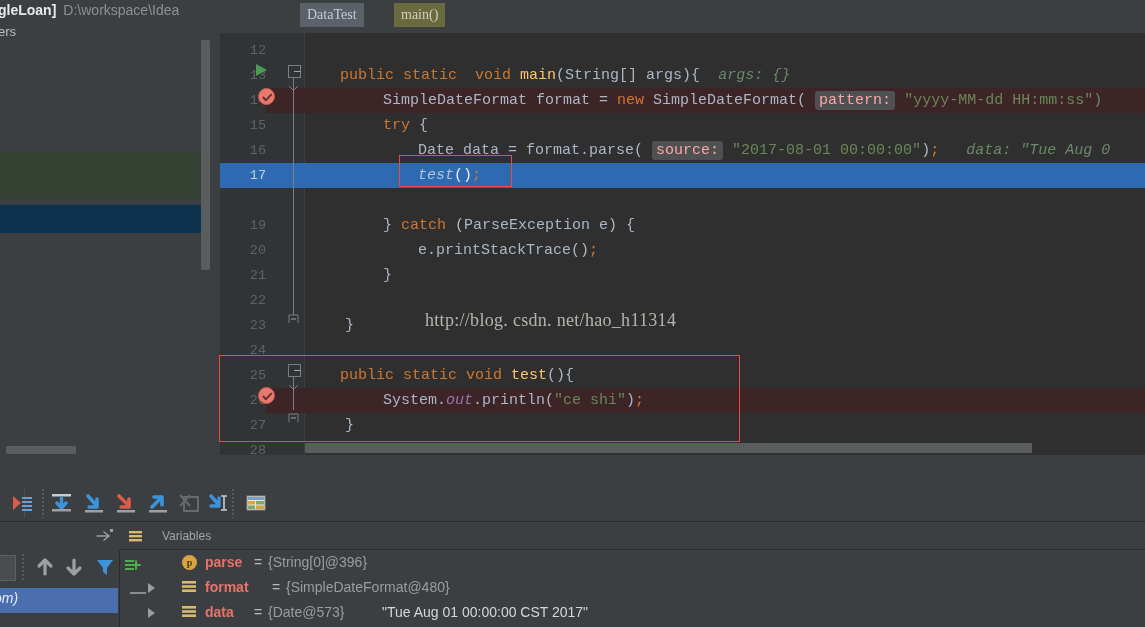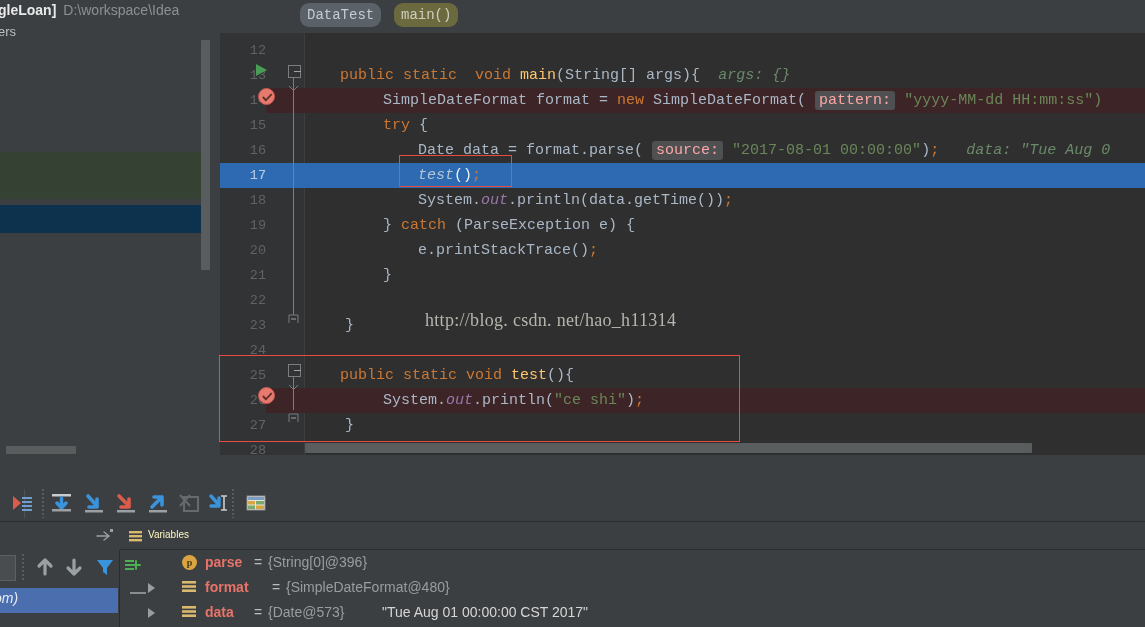--- a/index.html
+++ b/index.html
@@ -57,22 +57,22 @@
     background: #3c3f41;
   }
 
   
   .crumbbar {
     position: absolute; left: 220px; top: 0; width: 925px; height: 33px;
     background: #3c3f41;
   }
   .crumb {
     position: absolute; top: 3px; height: 24px; line-height: 24px;
-    font-family: Liberation Mono, monospace; font-size: 14px;
-    padding: 0 7px; white-space: nowrap; border-radius: 9px;
+    font-family: Liberation Serif, serif; font-size: 14px;
+    padding: 0 7px; white-space: nowrap;
   }
   .crumb-class { left: 80px; background: #5b6169; color: #c6cbd1; }
   .crumb-method { left: 174px; background: #6b6a3f; color: #cfcfc0; }
 
   
   .editor {
     position: absolute; left: 220px; top: 33px; width: 925px; height: 422px;
     background: #2f2f2f; overflow: hidden;
   }
   .gutter {
@@ -186,22 +186,22 @@
     background: #3c3f41;
   }
   .vp-tabrow {
     position: absolute; left: 120px; top: 522px; width: 1025px; height: 28px;
     background: #3c3f41; border-bottom: 1px solid #2b2b2b;
   }
   .vp-tab-icon {
     position: absolute; left: 129px; top: 530px; width: 13px; height: 13px;
   }
   .vp-tab-label {
-    position: absolute; left: 148px; top: 529px;
-    font-size: 10px; color: #fef9c3;
+    position: absolute; left: 162px; top: 529px;
+    font-size: 12px; color: #a3a3a3;
   }
   .vp-body {
     position: absolute; left: 120px; top: 550px; width: 1025px; height: 77px;
     background: #3c3f41;
   }
   .vp-sidebar {
     position: absolute; left: 0; top: 550px; width: 120px; height: 77px;
     background: #3c3f41; border-right: 1px solid #2b2b2b;
   }
   .var-row {
@@ -318,24 +318,20 @@
       <div class="codetext" style="left:198px"><span class="type">Date data = format.parse(</span> <span class="pnamebox">source:</span> <span class="str">"2017-08-01 00:00:00"</span><span class="punct">)</span><span class="semi">;</span>   <span class="hint">data: "Tue Aug 0</span></div>
     </div>
 
     <div class="row" style="top:130px">
       <div class="bg-selgutter"></div>
       <div class="bg-selected"></div>
       <div class="lineno" style="color:#b9cde2">17</div>
       <div class="codetext" style="left:198px"><span class="methodcall">test</span><span class="selwhite">()</span><span class="semi">;</span></div>
     </div>
 
-    <div class="row" style="top:155px">
-      <div class="lineno">18</div>
-      <div class="codetext" style="left:198px"><span class="type">System.</span><span class="field">out</span><span class="type">.println(data.getTime())</span><span class="semi">;</span></div>
-    </div>
 
     <div class="row" style="top:180px">
       <div class="lineno">19</div>
       <div class="codetext" style="left:163px"><span class="punct">} </span><span class="kw">catch</span><span class="punct"> (ParseException e) {</span></div>
     </div>
 
     <div class="row" style="top:205px">
       <div class="lineno">20</div>
       <div class="codetext" style="left:198px"><span class="type">e.printStackTrace()</span><span class="semi">;</span></div>
     </div>

